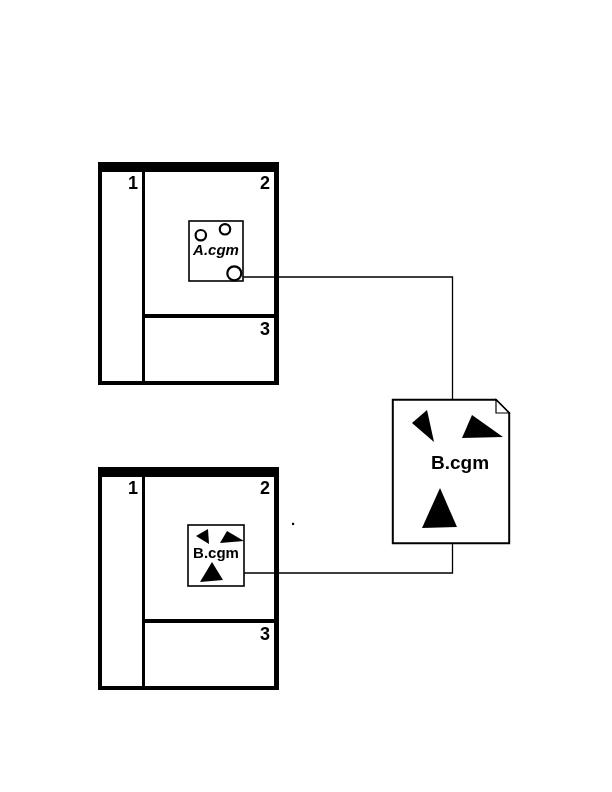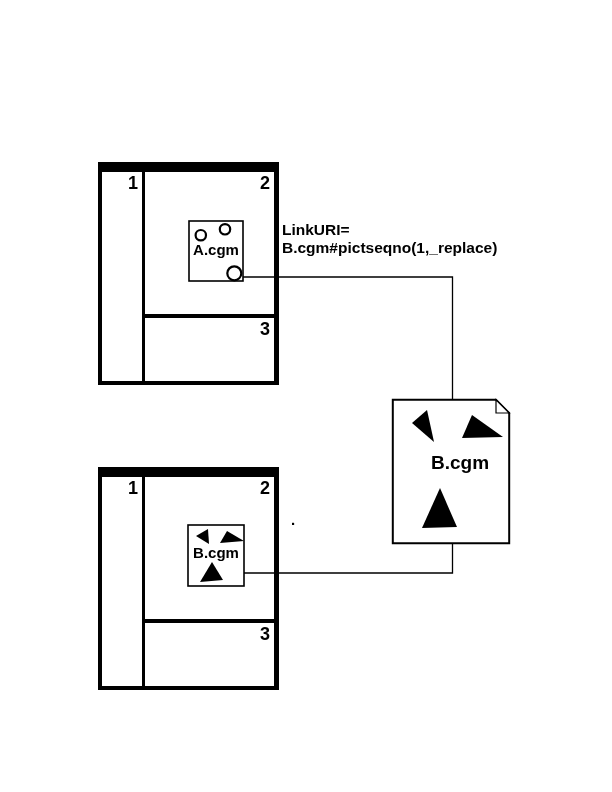--- a/index.html
+++ b/index.html
@@ -20,21 +20,21 @@
   .hdiv{position:absolute;left:47px;top:152px;right:4px;height:4px;background:#000;}
   .rlabel{position:absolute;font-size:18px;font-weight:700;line-height:1;}
   .lbl-1{left:0;top:12px;width:40px;text-align:right;}
   .lbl-2{right:9px;top:12px;}
   .lbl-3{right:9px;top:158px;}
   
   .overlay{position:absolute;left:0;top:0;z-index:2;pointer-events:none;}
   
   .txt{position:absolute;z-index:3;font-weight:700;line-height:1;white-space:nowrap;}
   .link-text{left:282px;top:221px;font-size:15.5px;line-height:17.5px;}
-  .a-label{left:189px;top:242px;width:54px;text-align:center;font-size:15px;}
+  .a-label{left:189px;top:242px;width:54px;text-align:center;font-size:15px;font-style:italic;}
   .doc-label{left:405px;top:453px;width:110px;text-align:center;font-size:19px;}
   .b-label{left:188px;top:545px;width:56px;text-align:center;font-size:15px;}
   .stray-dot{left:291px;top:512px;font-size:15px;}
   .pframe{z-index:1;}
 </style>
 </head>
 <body>
 
 <div class="page">
 
@@ -84,24 +84,20 @@
     </g>
 
     <g>
       <rect x="188" y="525" width="56" height="61" fill="#fff" stroke="#000" stroke-width="1.6"></rect>
       <polygon points="196,536 208,529 209,544" fill="#000"></polygon>
       <polygon points="220,543 227,531 244,541" fill="#000"></polygon>
       <polygon points="212,562 200,582 223,580" fill="#000"></polygon>
     </g>
   </svg>
 
-  <div class="txt link-text">
-    <div>LinkURI=</div>
-    <div>B.cgm#pictseqno(1,_replace)</div>
-  </div>
 
   <div class="txt a-label">A.cgm</div>
 
   <div class="txt doc-label">B.cgm</div>
 
   <div class="txt b-label">B.cgm</div>
 
   <div class="txt stray-dot">.</div>
 
 </div>

